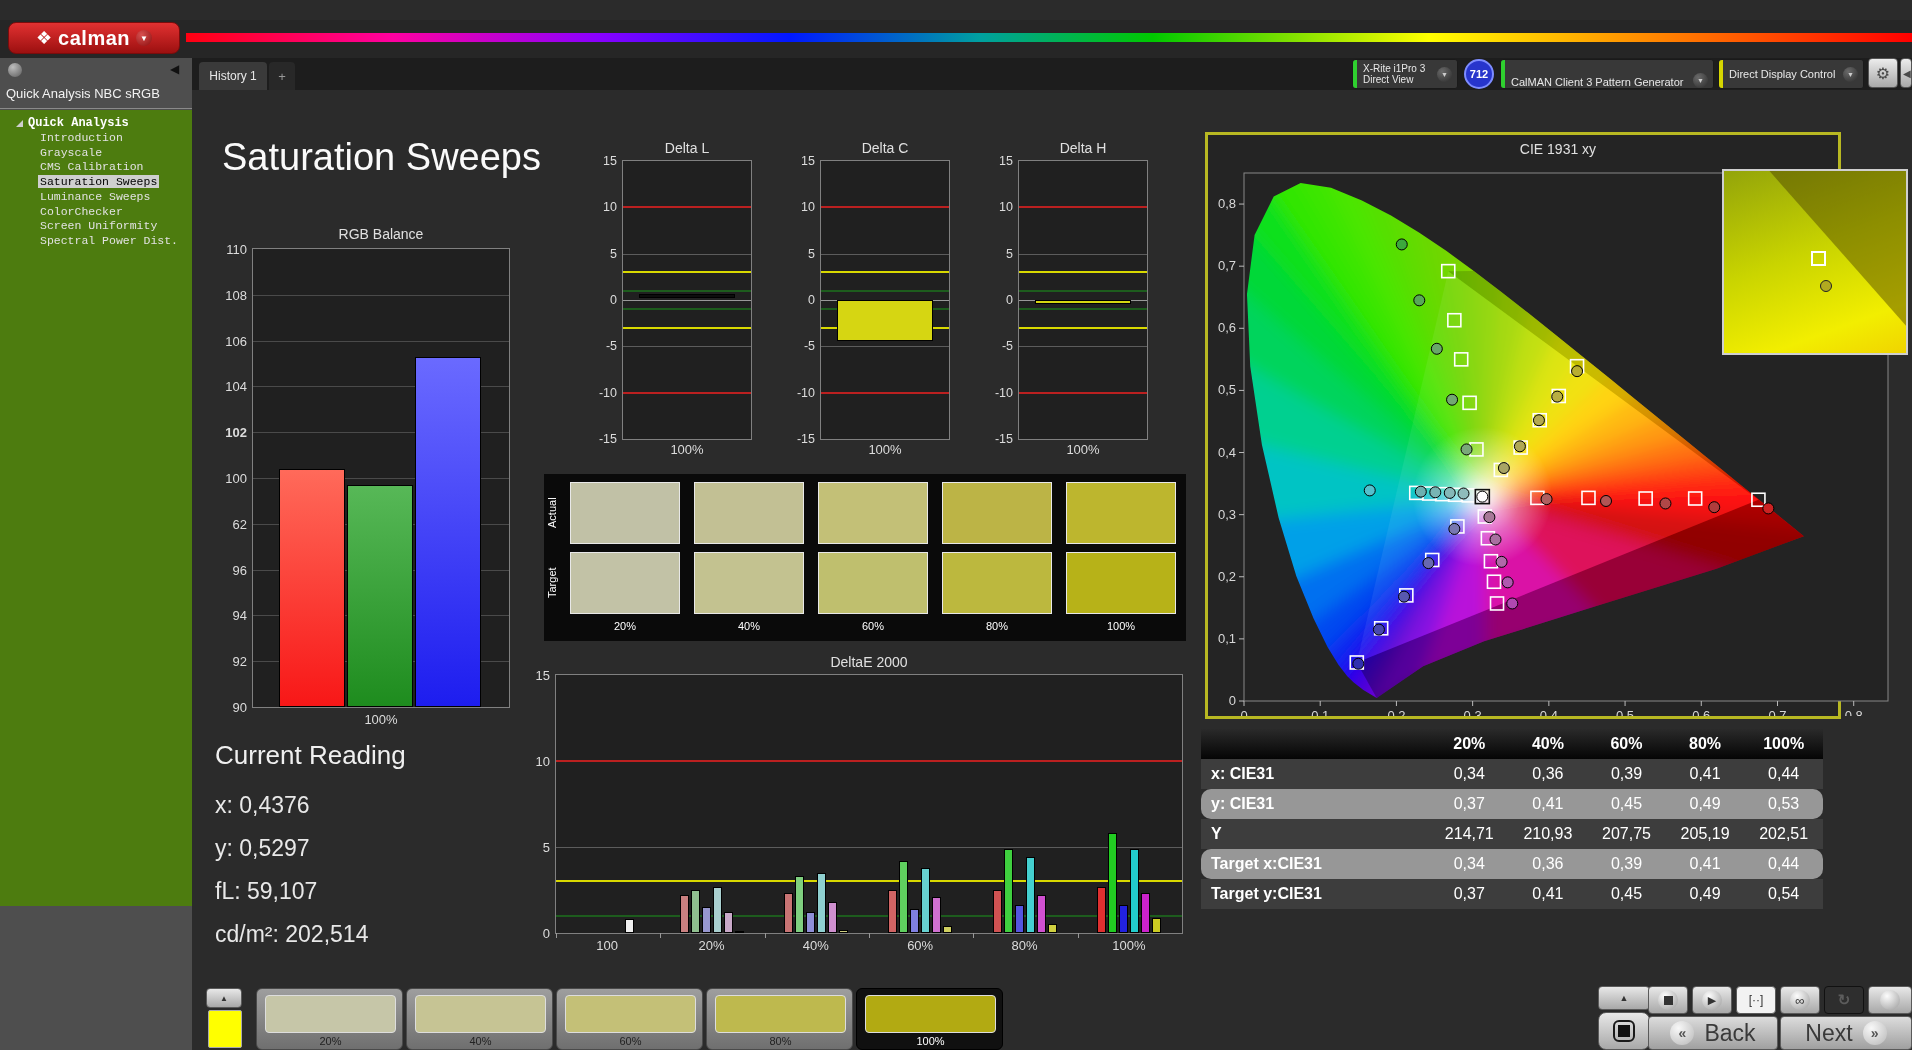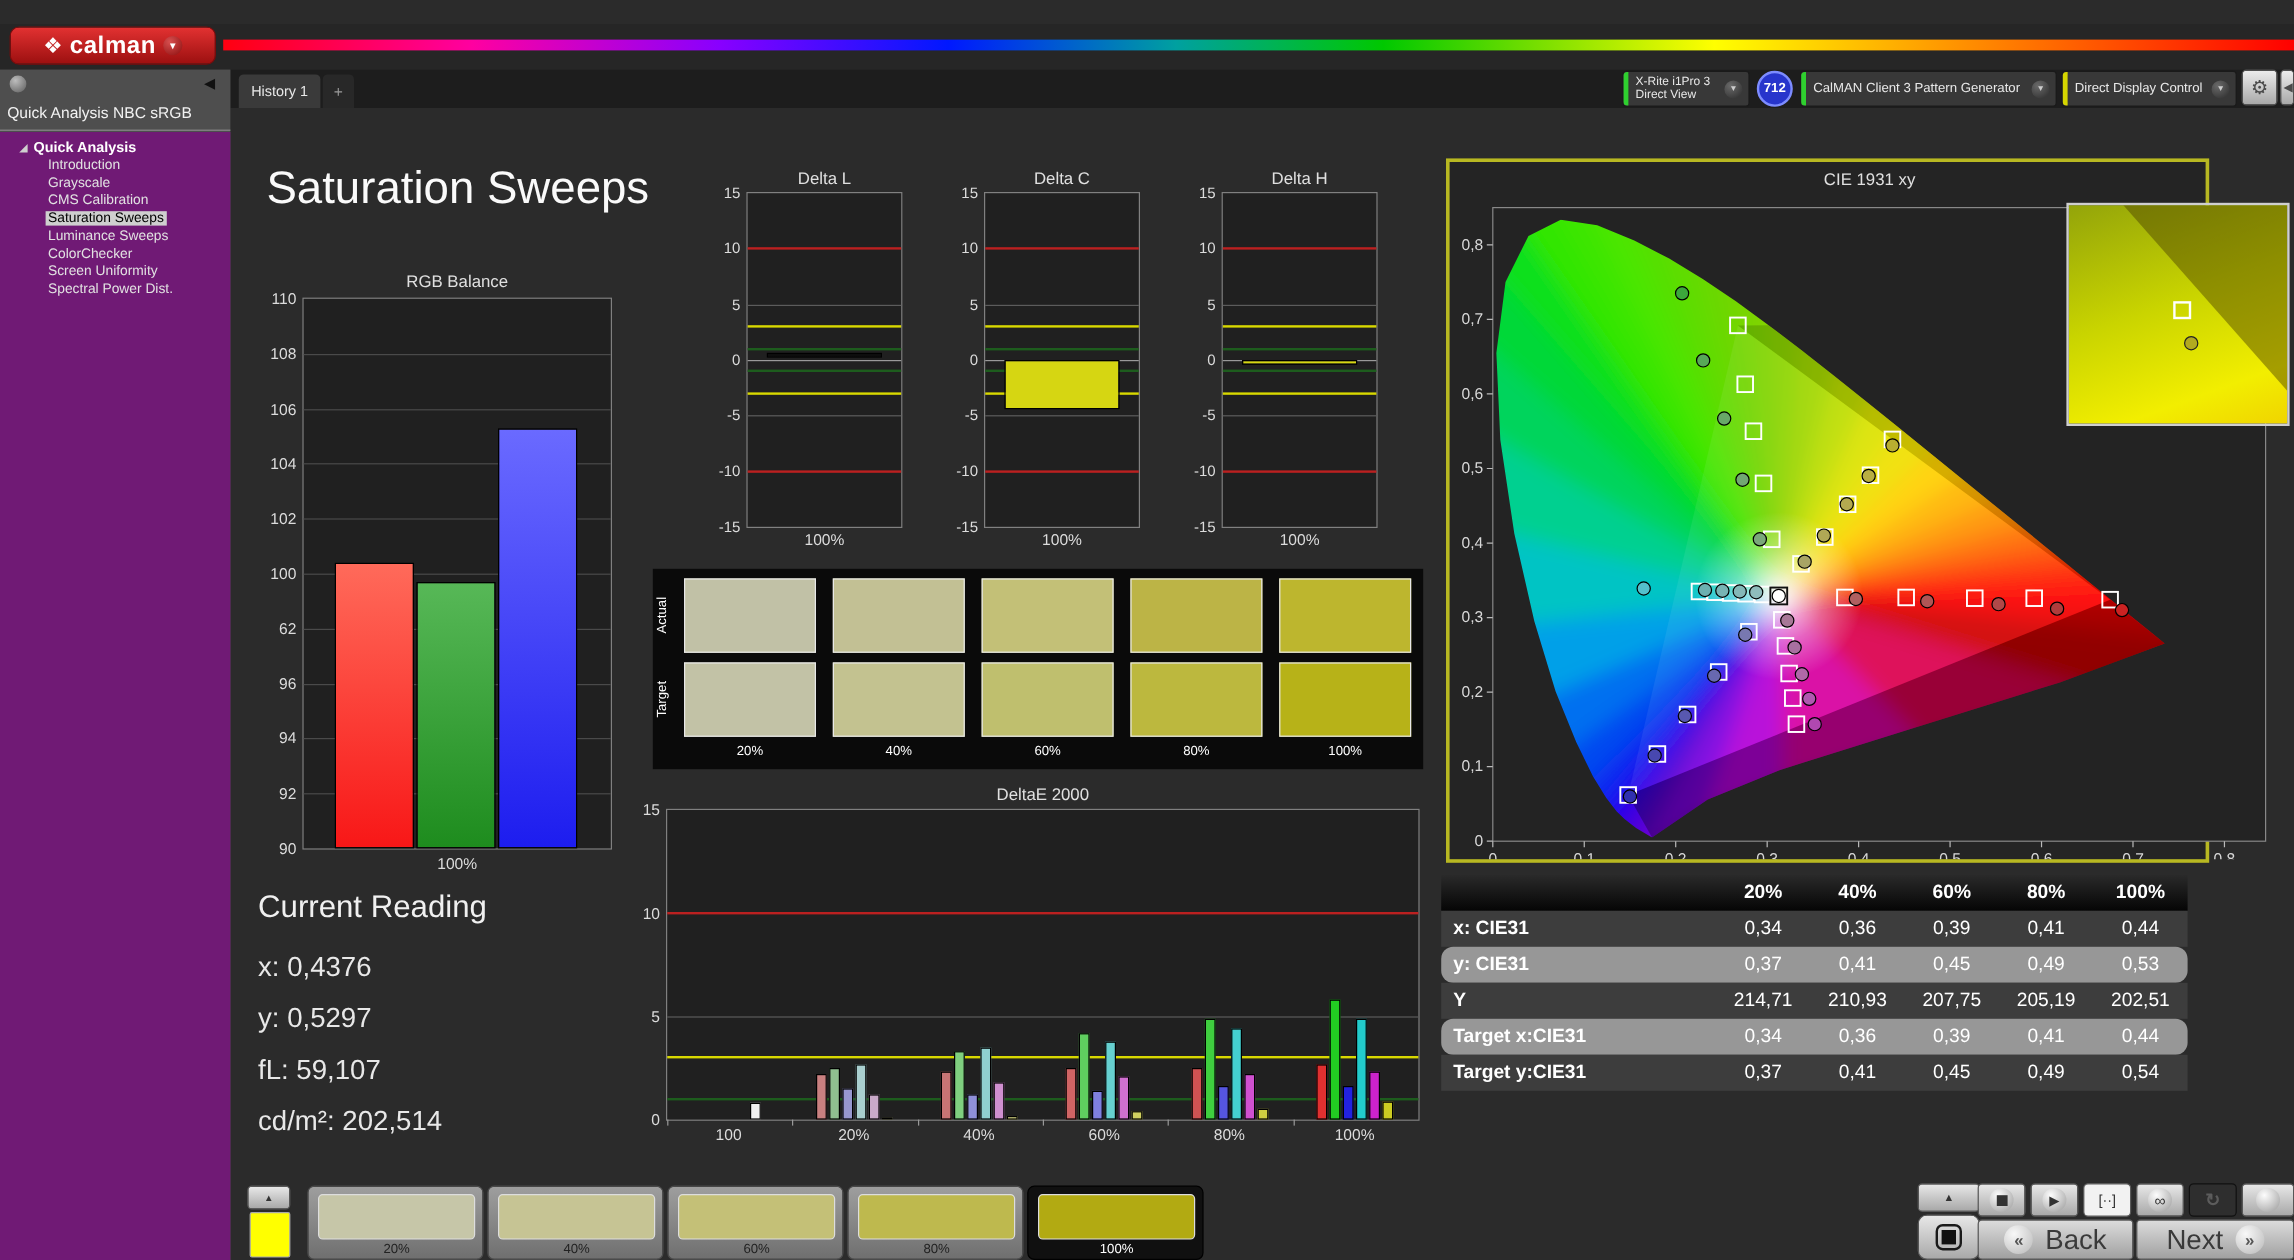--- a/index.html
+++ b/index.html
@@ -27,33 +27,33 @@
   
   #tabband { left:192px; top:58px; width:1720px; height:32px; background:#1d1d1d; }
   #tab-history { left:199px; top:62px; width:68px; height:28px; background:#3a3a3a; border-radius:4px 4px 0 0; color:#e8e8e8; font-size:12px; display:flex; align-items:center; justify-content:center; }
   #tab-add { left:269px; top:62px; width:26px; height:28px; background:#282828; border-radius:4px 4px 0 0; color:#999; font-size:13px; display:flex; align-items:center; justify-content:center; }
   .meter-btn { top:59px; height:30px; background:#383838; border:1px solid #1a1a1a; border-radius:3px; color:#e8e8e8; display:flex; align-items:center; }
   .meter-bar { width:4px; height:100%; border-radius:3px 0 0 3px; }
   .meter-txt { flex:1; padding-left:6px; font-size:10px; line-height:11px; }
   .dd-circle { width:15px; height:15px; border-radius:50%; background:radial-gradient(circle at 35% 30%,#6a6a6a,#2a2a2a); margin-right:5px; display:flex; align-items:center; justify-content:center; color:#ccc; font-size:7px; }
   #meter-x { left:1352px; width:106px; }
   #meter-badge { left:1464px; top:59px; width:30px; height:30px; border-radius:50%; background:#2735cc; border:2px solid #7d8cff; color:#fff; font-size:11px; font-weight:bold; display:flex; align-items:center; justify-content:center; }
-  #meter-pg { left:1500px; width:214px; }
+  #meter-pg { left:1500px; width:214px;align-items:flex-end; }
   #meter-ddc { left:1718px; width:146px; }
   .tool-sq { top:58px; width:30px; height:30px; border-radius:4px; background:linear-gradient(#ececec,#a8a8a8); border:1px solid #555; display:flex; align-items:center; justify-content:center; color:#4a4a4a; }
   #btn-gear { left:1868px; font-size:16px; }
   #btn-collapse-r { left:1900px; width:12px; font-size:10px; justify-content:flex-start; padding-left:2px; }
 
   
   #sidebar { left:0; top:58px; width:192px; height:992px; background:#4e4e4e; }
   #sb-sphere { left:8px; top:5px; width:14px; height:14px; border-radius:50%; background:radial-gradient(circle at 35% 30%,#bdbdbd,#5c5c5c); }
   #sb-collapse { left:170px; top:4px; color:#111; font-size:12px; }
   #sb-header { left:6px; top:28px; font-size:13px; color:#f2f2f2; }
   #sb-underline { left:0; top:50px; width:192px; height:1px; background:#8a8a8a; }
-  #sb-tree { left:0; top:52px; width:192px; height:940px; background:#701a75; padding-top:5px; }
+  #sb-tree { left:0; top:52px; width:192px; height:796px; background:#4d7c0f; padding-top:5px;font-family:Liberation Mono, monospace; }
   #tree-root { display:flex; align-items:center; gap:5px; padding-left:16px; height:16px; color:#fff; font-weight:bold; font-size:12px; }
   #tree-expander { width:0; height:0; border-bottom:7px solid #cfcfcf; border-left:7px solid transparent; }
   .tree-item { padding-left:38px; font-size:11.5px; line-height:14.7px; color:#e2e2e2; white-space:nowrap; }
   .tree-item span { padding:0 2px; }
   .tree-item.sel span { background:#cfcfcf; color:#000; }
 
   
   #page-title { left:222px; top:136px; font-size:38px; font-weight:300; color:#fafafa; }
 
   
@@ -195,21 +195,21 @@
       <div class="ylab" style="left: -48px; width: 42px; top: 412.2px;">92</div>
       <div class="gridline" style="top: 366.4px;"></div>
       <div class="ylab" style="left: -48px; width: 42px; top: 366.4px;">94</div>
       <div class="gridline" style="top: 320.6px;"></div>
       <div class="ylab" style="left: -48px; width: 42px; top: 320.6px;">96</div>
       <div class="gridline" style="top: 274.8px;"></div>
       <div class="ylab" style="left: -48px; width: 42px; top: 274.8px;">62</div>
       <div class="gridline" style="top: 229px;"></div>
       <div class="ylab" style="left: -48px; width: 42px; top: 229px;">100</div>
       <div class="gridline" style="top: 183.2px;"></div>
-      <div class="ylab" style="left: -48px; width: 42px; top: 183.2px;">102</div>
+      <div class="ylab" style="left: -48px; width: 42px; top: 183.2px; font-weight: bold;">102</div>
       <div class="gridline" style="top: 137.4px;"></div>
       <div class="ylab" style="left: -48px; width: 42px; top: 137.4px;">104</div>
       <div class="gridline" style="top: 91.6px;"></div>
       <div class="ylab" style="left: -48px; width: 42px; top: 91.6px;">106</div>
       <div class="gridline" style="top: 45.8px;"></div>
       <div class="ylab" style="left: -48px; width: 42px; top: 45.8px;">108</div>
       <div class="ylab" style="left: -48px; width: 42px; top: 0px;">110</div>
       <div class="bar" style="left: 26px; width: 66px; height: 238.16px; background: linear-gradient(rgb(255, 106, 90), rgb(248, 23, 23));"></div>
       <div class="bar" style="left: 94px; width: 66px; height: 222.13px; background: linear-gradient(rgb(87, 184, 87), rgb(30, 140, 30));"></div>
       <div class="bar" style="left: 162px; width: 66px; height: 350.37px; background: linear-gradient(rgb(106, 106, 255), rgb(29, 29, 239));"></div>

